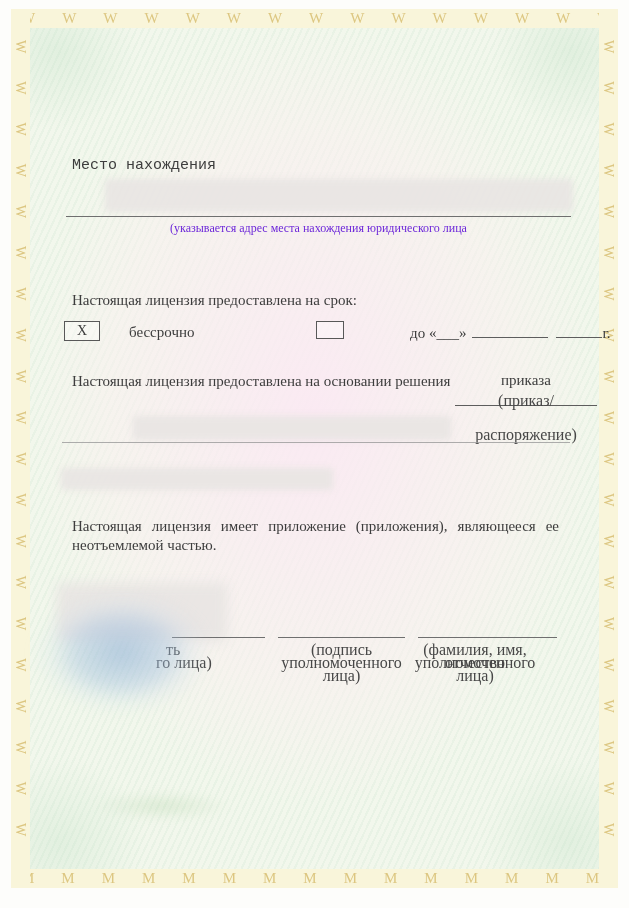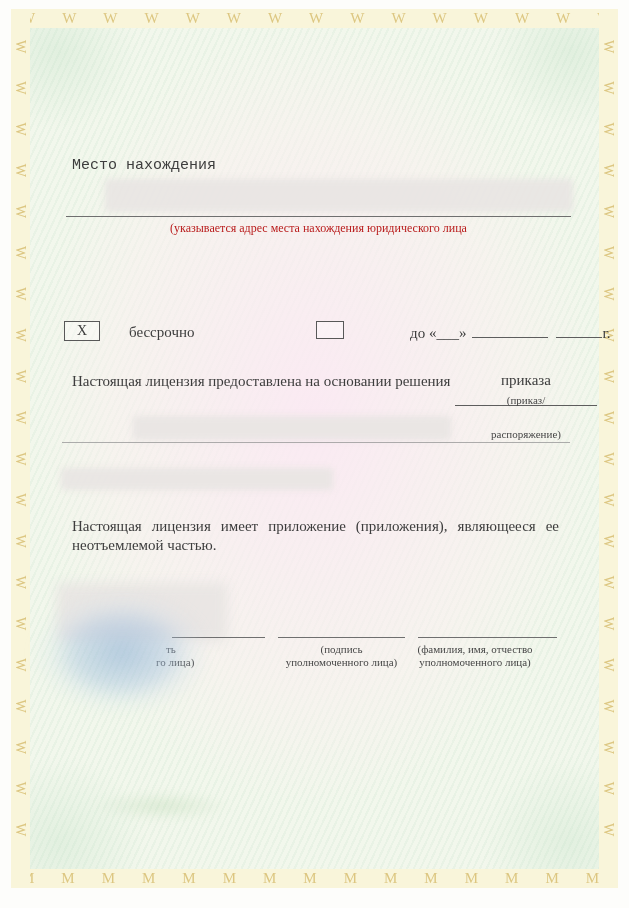--- a/index.html
+++ b/index.html
@@ -24,22 +24,22 @@
       radial-gradient(circle 110px at 28px 24px, rgba(190,224,196,0.32), rgba(190,224,196,0) 72%),
       radial-gradient(circle 110px at calc(100% - 28px) 24px, rgba(190,224,196,0.32), rgba(190,224,196,0) 72%),
       radial-gradient(circle 120px at 30px calc(100% - 26px), rgba(190,224,196,0.30), rgba(190,224,196,0) 72%),
       radial-gradient(circle 120px at calc(100% - 30px) calc(100% - 26px), rgba(190,224,196,0.30), rgba(190,224,196,0) 72%),
       radial-gradient(ellipse 62% 58% at 50% 46%, rgba(251,233,243,0.95), rgba(250,240,240,0.55) 58%, rgba(244,248,238,0) 80%),
       repeating-linear-gradient(115deg, rgba(150,202,168,0.10) 0px, rgba(150,202,168,0.10) 2px, rgba(255,255,255,0) 2px, rgba(255,255,255,0) 6px),
       linear-gradient(#f2f7ec,#f2f7ec);}
 
   
   .t{position:absolute;font-size:15px;line-height:18px;}
-  .cap{position:absolute;font-size:12px;line-height:14px;text-align:center;color:#b91c1c;}
-  .capsm{position:absolute;font-size:11px;line-height:13px;text-align:center;color:#474747;}
+  .cap{position:absolute;font-size:12px;line-height:14px;text-align:center;color:#6d28d9;}
+  .capsm{position:absolute;font-size:16px;line-height:13px;text-align:center;color:#474747;}
   .rule{position:absolute;height:0;border-top:1px solid #6f6f6f;}
   .rule.faint{border-top-color:#9a9a9a;opacity:.8;}
 
   
   .cbox{position:absolute;border:1px solid #585858;background:rgba(255,255,255,0.35);
         display:flex;align-items:center;justify-content:center;font-size:14px;}
   .blank{display:inline-block;border-bottom:1px solid #5d5d5d;height:14px;vertical-align:baseline;}
 
   
   .redact{position:absolute;background:rgba(232,229,227,0.92);filter:blur(3px);border-radius:3px;}
@@ -64,20 +64,21 @@
 
   <div class="interior"></div>
 
   <div class="content">
 
     <div class="t" style="left:72px;top:157px;font-family:Liberation Mono, monospace;">Место нахождения</div>
     <div class="redact" style="left:105px;top:179px;width:468px;height:33px;"></div>
     <div class="rule" style="left:66px;top:216px;width:505px;"></div>
     <div class="cap" style="left:66px;top:221px;width:505px;">(указывается адрес места нахождения юридического лица</div>
 
+    <div class="t" style="left:72px;top:291px;">Настоящая лицензия предоставлена на срок:</div>
 
     <div class="cbox" style="left:64px;top:321px;width:34px;height:18px;">
       <span>X</span>
     </div>
     <div class="t" style="left:106px;top:323px;margin-left:23px;">бессрочно</div>
 
     <div class="cbox" style="left:316px;top:321px;width:26px;height:16px;"></div>
     <div class="t" style="left:366px;top:323px;margin-left:44px;">
       <span>до «___»</span><span class="blank" style="width:76px;margin-left:6px;"></span><span class="blank" style="width:46px;margin-left:8px;"></span><span>г.</span>
     </div>

